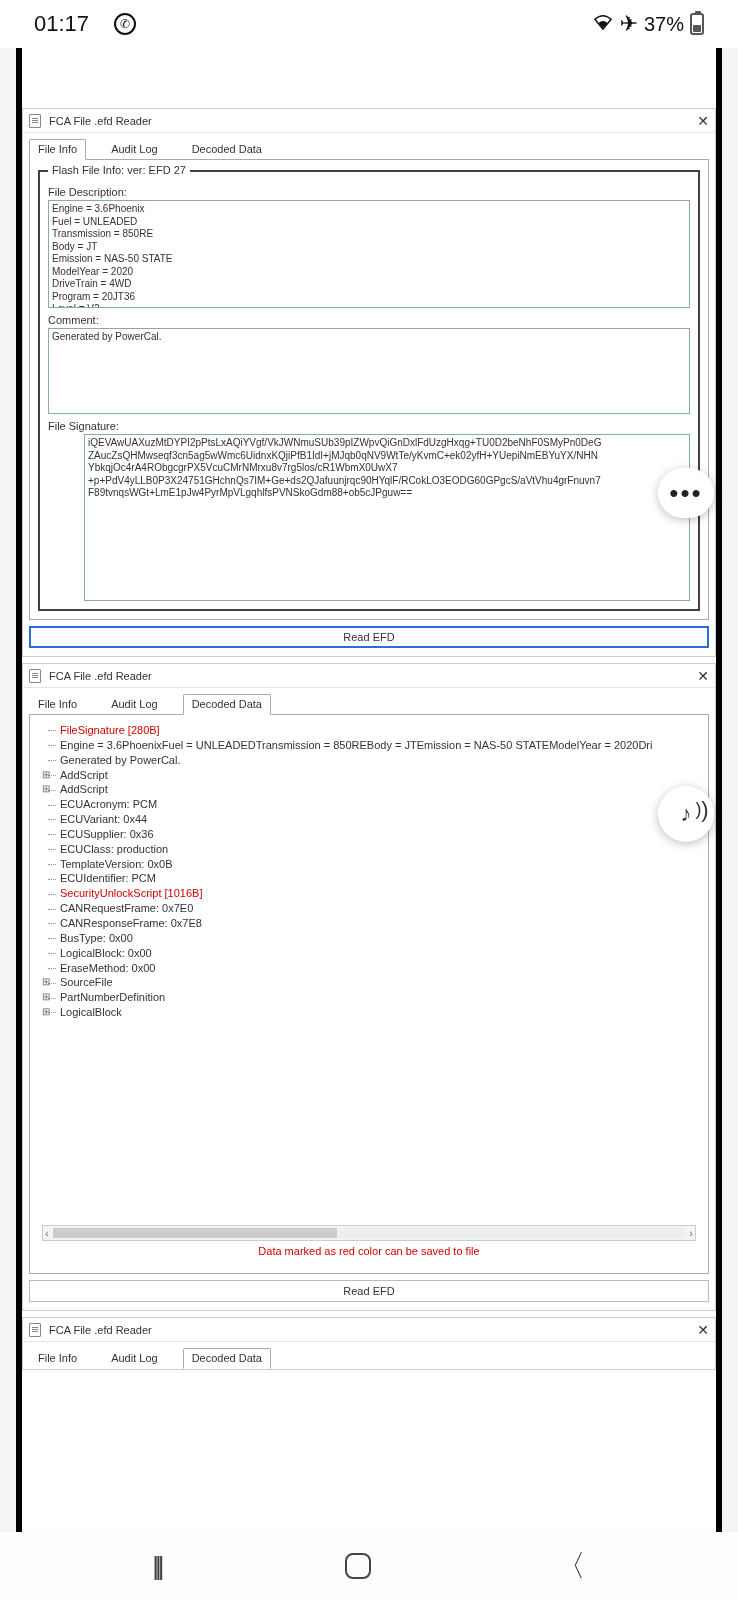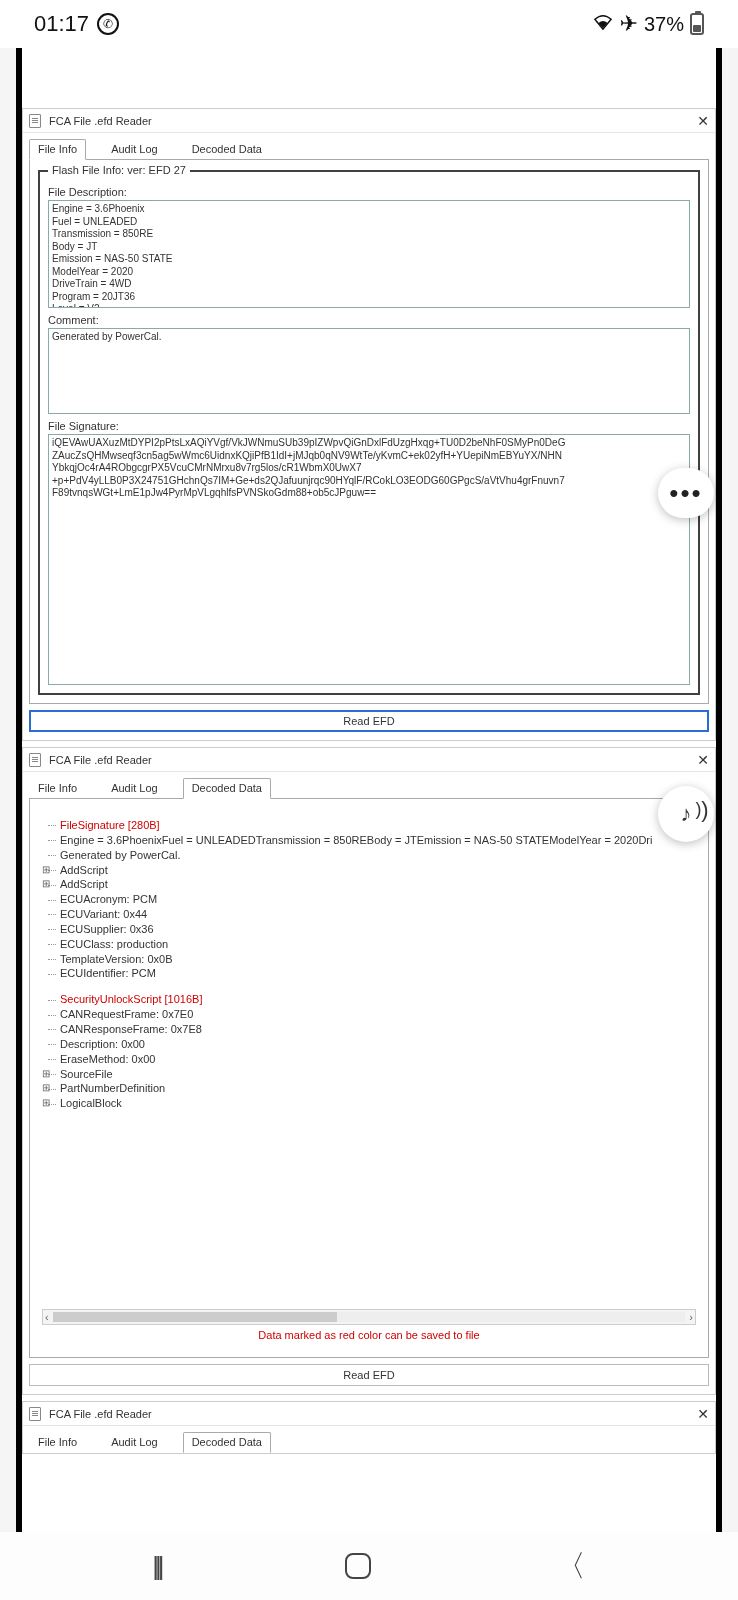--- a/index.html
+++ b/index.html
@@ -14,21 +14,21 @@
 .status-bar {
   height: 48px;
   display: flex;
   align-items: center;
   justify-content: space-between;
   padding: 0 34px 0 34px;
   font-size: 22px;
   font-weight: 500;
   color: #111;
 }
-.status-left { display: flex; align-items: center; gap: 8px; }
+.status-left { display: flex; align-items: center; gap: 25px; }
 .status-right { display: flex; align-items: center; gap: 6px; font-size: 20px; }
 .whatsapp-icon { width: 22px; height: 22px; border: 2px solid #111; border-radius: 50%; display: inline-flex; align-items: center; justify-content: center; font-size: 12px; }
 .wifi-icon, .plane-icon { font-size: 22px; }
 .battery-icon { width: 14px; height: 22px; border: 2px solid #555; border-radius: 3px; position: relative; display: inline-block; }
 .battery-icon::before { content:''; position:absolute; top:-4px; left:3px; width:6px; height:3px; background:#555; border-radius:1px; }
 .battery-icon::after { content:''; position:absolute; bottom:1px; left:1px; right:1px; height:37%; background:#555; border-radius:1px; }
 
 .screenshot-area {
   position: absolute;
   top: 48px; left: 0; right: 0; bottom: 68px;
@@ -72,30 +72,30 @@
 .tab.active { border: 1px solid #aaa; border-bottom: 1px solid #fff; background: #fff; border-radius: 2px 2px 0 0; position: relative; z-index: 2; }
 .tab-body { border: 1px solid #aaa; margin: -1px 6px 6px 6px; padding: 6px 8px 8px 8px; position: relative; z-index: 1; }
 
 .groupbox { border: 2px solid #404040; padding: 8px 8px 8px 8px; position: relative; margin-top: 4px; }
 .groupbox-label { position: absolute; top: -8px; left: 8px; background: #fff; padding: 0 4px; font-size: 11px; color: #333; }
 
 .field-label { font-size: 11px; color: #333; margin: 6px 0 2px 0; }
 .textbox { border: 1px solid #8aa; background: #fff; padding: 2px 3px; font-size: 10px; line-height: 1.25; color: #333; font-family: Arial, sans-serif; white-space: pre-wrap; word-break: break-all; overflow: hidden; }
 .textbox.tall1 { height: 108px; }
 .textbox.tall2 { height: 86px; }
-.textbox.tall3 { height: 251px; }
+.textbox.tall3 { height: 167px; margin-left: 36px; }
 
 .read-btn { width: calc(100% - 12px); margin: 6px 6px 8px 6px; height: 22px; background: #fff; border: 2px solid #2a6dd6; font-size: 11px; color: #333; display: flex; align-items: center; justify-content: center; cursor: pointer; }
 .read-btn.plain { border: 1px solid #bbb; }
 
 .tree { font-size: 11px; color: #333; line-height: 1.35; padding: 2px 4px; height: 500px; overflow: hidden; }
 .tree-row { white-space: nowrap; overflow: hidden; text-overflow: clip; padding-left: 18px; position: relative; }
 .tree-row::before { content:''; position:absolute; left:6px; top:50%; width:8px; height:1px; border-top:1px dotted #999; }
 .tree-row.exp::after { content:'⊞'; position:absolute; left:0; top:0; font-size:10px; color:#666; }
-.tree-row.red { color: #d00000; margin-top: 11px; }
+.tree-row.red { color: #d00000; }
 .scroll-strip { display:flex; align-items:center; justify-content:space-between; border:1px solid #ccc; height:16px; margin: 4px 4px 0 4px; font-size:11px; color:#666; padding:0 2px; background:#f4f4f4; }
 .scroll-track { flex:1; height:10px; margin:0 4px; background:#eee; position:relative; }
 .scroll-thumb { position:absolute; left:0; top:0; bottom:0; width:45%; background:#ccc; }
 .note-red { text-align:center; color:#d00000; font-size:11px; padding: 4px 0 8px 0; }
 
 .floater { position:absolute; right:24px; width:56px; height:56px; background:#fff; border-radius:28px; box-shadow: 0 2px 10px rgba(0,0,0,.25); display:flex; align-items:center; justify-content:center; z-index: 50; }
 .floater.dots { top: 420px; font-size: 26px; letter-spacing: 2px; color:#222; height:50px; }
 .floater.music { top: 738px; }
 .music-glyph { font-size: 22px; color:#333; position:relative; }
 .music-glyph::after { content:')'; position:absolute; right:-10px; top:-2px; font-size:18px; }
@@ -193,21 +193,22 @@
             <div class="tree-row exp">AddScript</div>
             <div class="tree-row">ECUAcronym: PCM</div>
             <div class="tree-row">ECUVariant: 0x44</div>
             <div class="tree-row">ECUSupplier: 0x36</div>
             <div class="tree-row">ECUClass: production</div>
             <div class="tree-row">TemplateVersion: 0x0B</div>
             <div class="tree-row">ECUIdentifier: PCM</div>
             <div class="tree-row red">SecurityUnlockScript [1016B]</div>
             <div class="tree-row">CANRequestFrame: 0x7E0</div>
             <div class="tree-row">CANResponseFrame: 0x7E8</div>
-            <div class="tree-row">Description: 0x00</div>
+            <div class="tree-row">BusType: 0x00</div>
+            <div class="tree-row">LogicalBlock: 0x00</div>
             <div class="tree-row">EraseMethod: 0x00</div>
             <div class="tree-row exp">SourceFile</div>
             <div class="tree-row exp">PartNumberDefinition</div>
             <div class="tree-row exp">LogicalBlock</div>
           </div>
           <div class="scroll-strip">
             <span>‹</span>
             <div class="scroll-track">
                 <div class="scroll-thumb"></div>
               </div>

